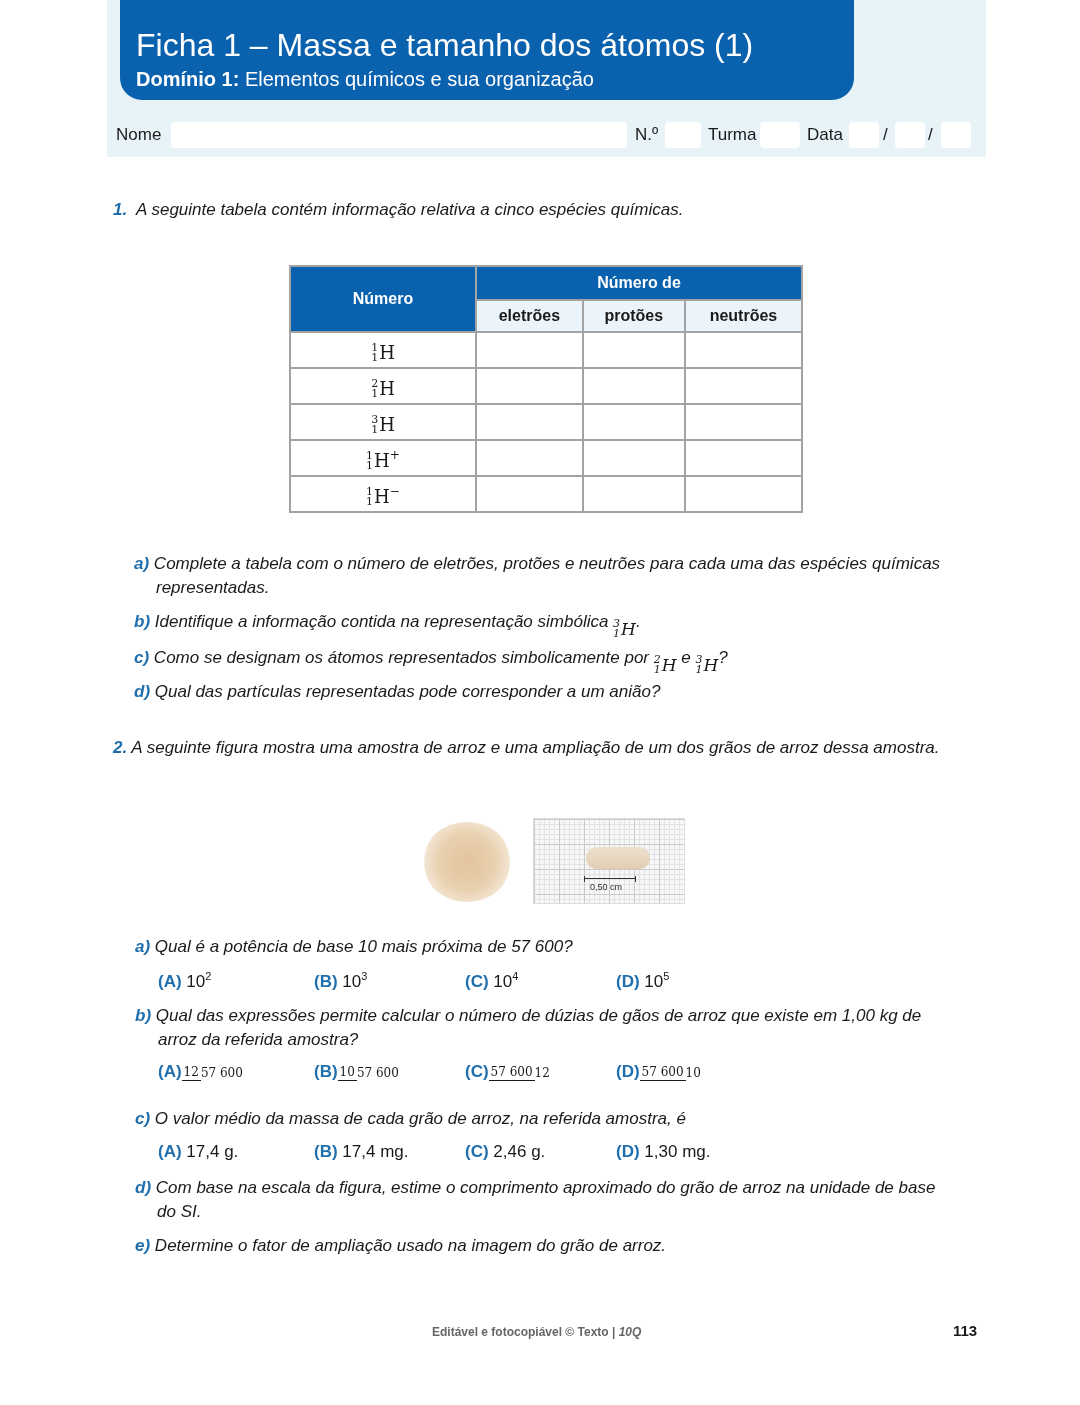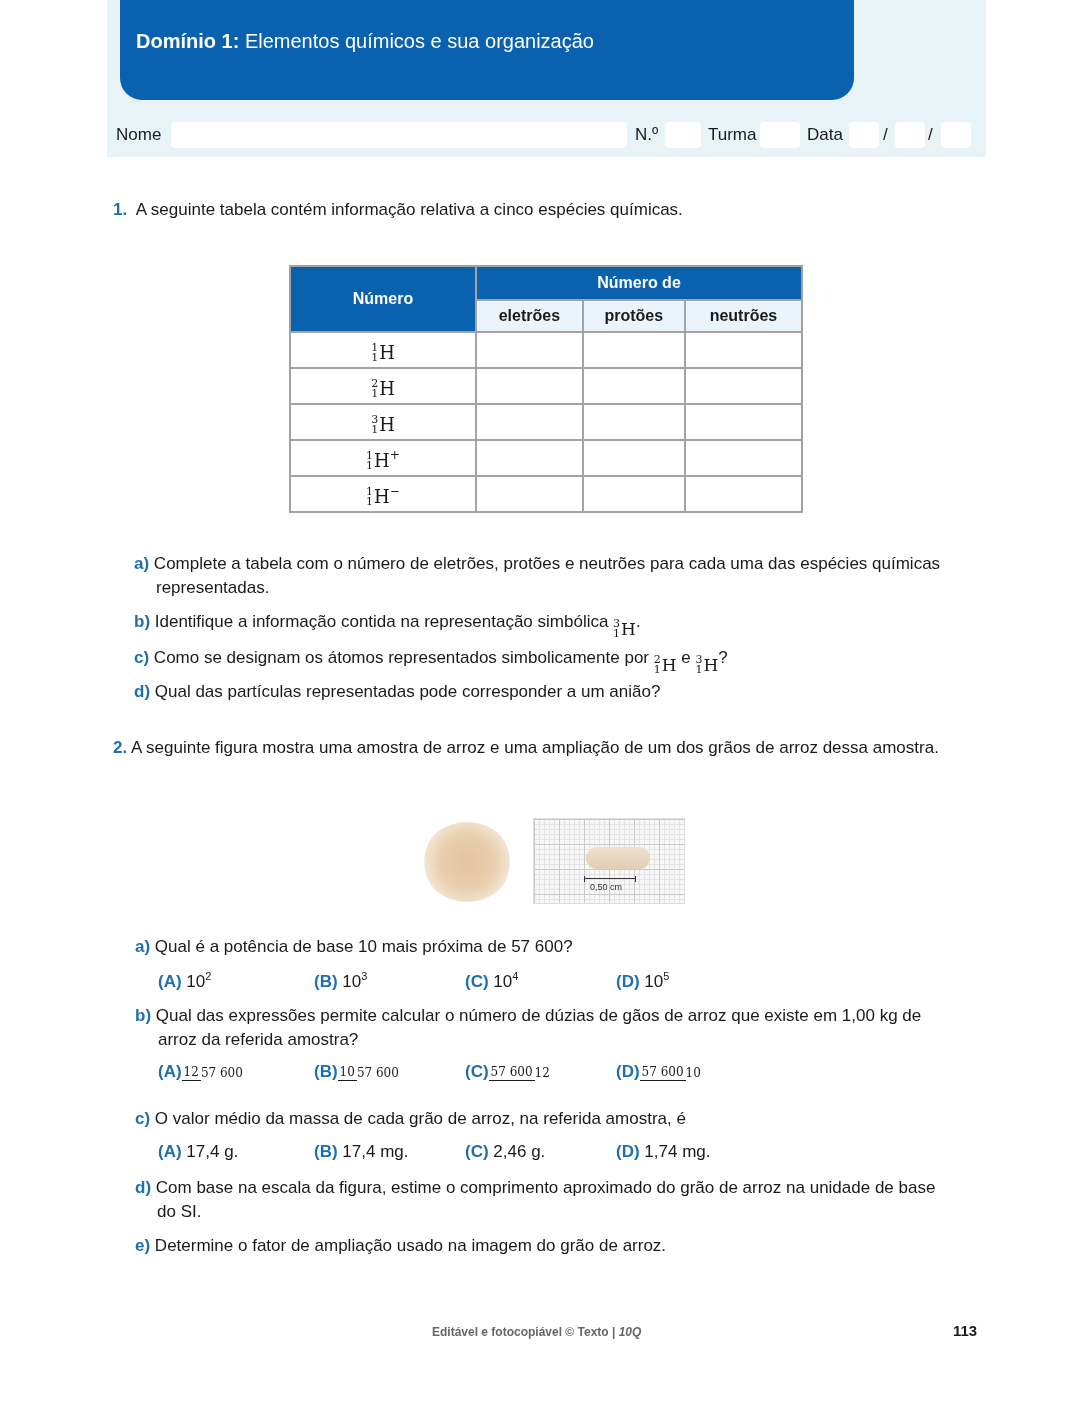--- a/index.html
+++ b/index.html
@@ -5,21 +5,21 @@
   * { box-sizing: border-box; margin: 0; padding: 0; }
   body { width: 1080px; height: 1405px; background: #ffffff; font-family: "Liberation Sans", sans-serif; color: #1a1a1a; position: relative; overflow: hidden; }
   .header-band { position: absolute; left: 107px; top: 0; width: 879px; height: 157px; background: #e8f3f8; }
   .title-box { position: absolute; left: 120px; top: 0; width: 734px; height: 100px; background: #0a61ad; border-radius: 0 0 22px 22px; color: #fff; padding: 26px 0 0 16px; }
   .title-box .title { font-size: 32px; line-height: 38px; }
   .title-box .subtitle { font-size: 20px; margin-top: 4px; }
   .title-box .subtitle b { font-weight: bold; }
   .fields { position: absolute; top: 122px; left: 116px; height: 26px; font-size: 17px; }
   .field-label { position: absolute; top: 3px; white-space: nowrap; }
   .field-box { position: absolute; top: 0; height: 26px; background: #ffffff; border-radius: 4px; }
-  .q { position: absolute; font-size: 17px; line-height: 24px; }
+  .q { position: absolute; font-size: 17px; line-height: 24px; font-style: italic; }
   .num { color: #1f6fae; font-weight: bold; }
   .lt { color: #1f6fae; font-weight: bold; }
   table.species { position: absolute; left: 289px; top: 265px; width: 514px; border-collapse: collapse; font-size: 16px; }
   table.species th, table.species td { border: 2px solid #a3a3a3; height: 36px; text-align: center; }
   table.species th.blue { background: #0a61ad; color: #fff; font-weight: bold; }
   table.species th.sub { background: #eaf4fa; color: #1a1a1a; font-weight: bold; height: 32px; }
   .iso { font-family: "DejaVu Serif", serif; font-size: 18px; display: inline-flex; align-items: center; }
   .iso .ss { display: inline-flex; flex-direction: column; font-size: 11px; line-height: 10px; margin-right: 1px; text-align: right; }
   .iso .chg { font-size: 12px; vertical-align: super; align-self: flex-start; margin-top: -2px; }
   .opts { position: absolute; font-size: 17px; }
@@ -36,20 +36,21 @@
   .grain { position: absolute; left: 52px; top: 28px; width: 64px; height: 22px; border-radius: 11px; background: linear-gradient(#eee0cf, #e2cdb3); }
   .scale-bar { position: absolute; left: 50px; top: 57px; width: 52px; height: 6px; border-left: 1px solid #333; border-right: 1px solid #333; }
   .scale-bar::after { content: ""; position: absolute; left: 0; right: 0; top: 2px; border-top: 1.5px solid #333; }
   .scale-label { position: absolute; left: 56px; top: 63px; font-size: 9px; color: #333; }
 </style>
 </head>
 <body>
 
 <div class="header-band"></div>
 <div class="title-box">
+  <div class="title">Ficha 1 – Massa e tamanho dos átomos (1)</div>
   <div class="subtitle"><b>Domínio 1:</b><span> Elementos químicos e sua organização</span></div>
 </div>
 
 <div class="fields">
   <span class="field-label" style="left:0">Nome</span>
   <div class="field-box" style="left:55px;width:456px"></div>
   <span class="field-label" style="left:519px">N.º</span>
   <div class="field-box" style="left:549px;width:36px"></div>
   <span class="field-label" style="left:592px">Turma</span>
   <div class="field-box" style="left:644px;width:40px"></div>
@@ -220,21 +221,21 @@
       </span></span>
 </div>
 
 <div class="q" style="left:135px;top:1107px">
   <span class="lt">c)</span> <span>O valor médio da massa de cada grão de arroz, na referida amostra, é</span>
 </div>
 <div class="opts" style="left:158px;top:1142px;width:600px;height:24px">
   <span class="opt" style="left:0"><span class="lt">(A)</span> <span>17,4 g.</span></span>
   <span class="opt" style="left:156px"><span class="lt">(B)</span> <span>17,4 mg.</span></span>
   <span class="opt" style="left:307px"><span class="lt">(C)</span> <span>2,46 g.</span></span>
-  <span class="opt" style="left:458px"><span class="lt">(D)</span> <span>1,74 mg.</span></span>
+  <span class="opt" style="left:458px"><span class="lt">(D)</span> <span>1,30 mg.</span></span>
 </div>
 
 <div class="q" style="left:135px;top:1176px">
   <span class="lt">d)</span> <span>Com base na escala da figura, estime o comprimento aproximado do grão de arroz na unidade de base</span><br>
   <span style="padding-left:22px">do SI.</span>
 </div>
 <div class="q" style="left:135px;top:1234px">
   <span class="lt">e)</span> <span>Determine o fator de ampliação usado na imagem do grão de arroz.</span>
 </div>
 

